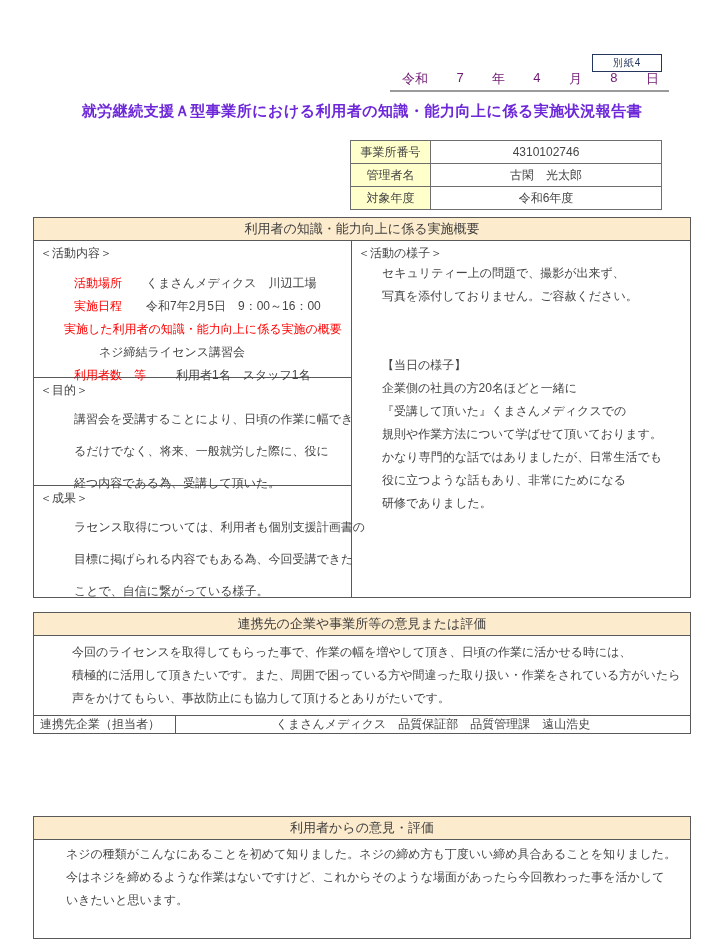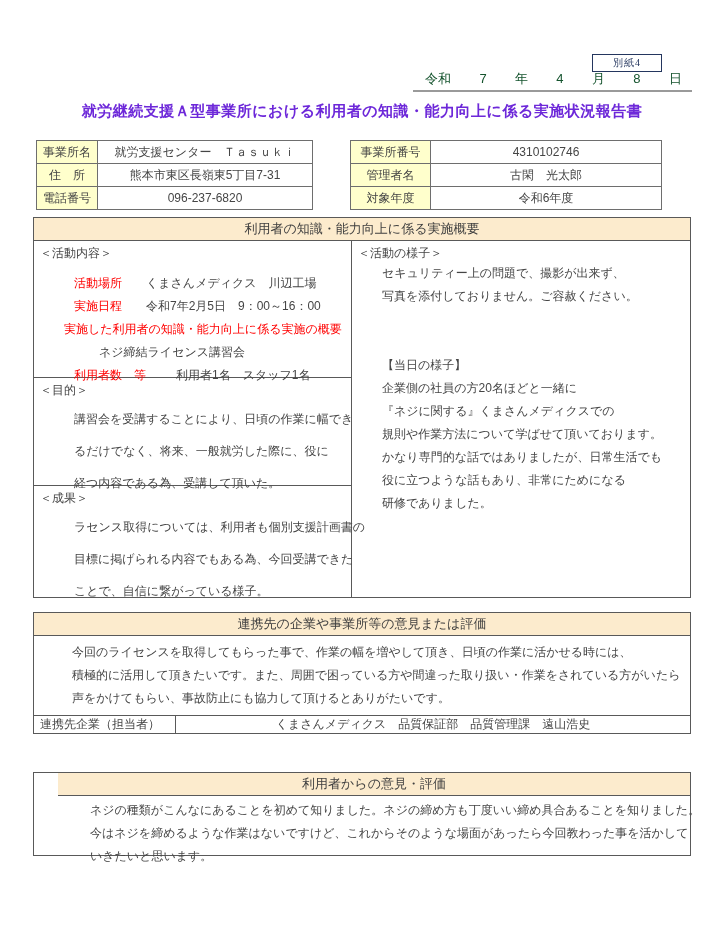--- a/index.html
+++ b/index.html
@@ -6,27 +6,27 @@
   body { background:#e9e9e9; font-family:"Liberation Sans","DejaVu Sans",sans-serif; }
   .page {
     position:relative; width:724px; height:951px; margin:0 auto;
     background:#ffffff; color:#454545; overflow:hidden;
   }
 
   
   .besshi {
     position:absolute; left:592px; top:54px; width:70px; height:18px;
     border:1px solid #24365E; color:#24365E; font-size:10px;
-    display:flex; align-items:center; justify-content:center; letter-spacing:1px;font-family:Liberation Serif, serif;
+    display:flex; align-items:center; justify-content:center; letter-spacing:1px;
   }
   .dateline {
-    position:absolute; left:413px; top:70px; width:279px; height:22px;
+    position:absolute; left:390px; top:70px; width:279px; height:22px;
     border-bottom:2px solid #9a9a9a;
-    display:flex; justify-content:space-between; align-items:center;
-    font-size:13px; padding:0 10px 3px 12px; color:#14532d;
+    display:flex; justify-content:space-between; align-items:flex-start;
+    font-size:13px; padding:0 10px 3px 12px; color:#701a75;
   }
 
   
   .doc-title {
     position:absolute; left:0; top:102px; width:100%;
     text-align:center; font-size:15px; font-weight:600; color:#6d28d9;
     letter-spacing:0.5px;
   }
 
   
@@ -71,21 +71,21 @@
   
   .sec-partner { top:612px; height:122px; display:flex; flex-direction:column; }
   .partner-lines { height:98px; padding-top:5px; }
   .partner-lines .line { padding-left:38px; }
   .partner-row { border-top:1px solid #595959; flex:1; display:flex; }
   .partner-label { width:142px; border-right:1px solid #595959; font-size:12px;
                    display:flex; align-items:center; padding-left:6px; }
   .partner-value { flex:1; font-size:12px; display:flex; align-items:center; justify-content:center; }
 
   
-  .sec-user { top:772px; height:84px;padding-left:24px; }
+  .sec-user { top:816px; height:123px; }
   .user-lines { padding-top:3px; }
   .user-lines .line { padding-left:32px; }
 </style>
 </head>
 <body>
 
 <div class="page">
 
   <div class="besshi">
     <span>別紙4</span>
@@ -96,36 +96,20 @@
     <span>7</span>
     <span>年</span>
     <span>4</span>
     <span>月</span>
     <span>8</span>
     <span>日</span>
   </div>
 
   <div class="doc-title">就労継続支援Ａ型事業所における利用者の知識・能力向上に係る実施状況報告書</div>
 
-  <table class="info-table tbl-left">
-    <tbody>
-      <tr>
-        <td class="lbl">事業所名</td>
-        <td>就労支援センター　Ｔａｓｕｋｉ</td>
-      </tr>
-      <tr>
-        <td class="lbl">住　所</td>
-        <td>熊本市東区長嶺東5丁目7-31</td>
-      </tr>
-      <tr>
-        <td class="lbl">電話番号</td>
-        <td>096-237-6820</td>
-      </tr>
-    </tbody>
-  </table>
 
   <table class="info-table tbl-right">
     <tbody>
       <tr>
         <td class="lbl">事業所番号</td>
         <td>4310102746</td>
       </tr>
       <tr>
         <td class="lbl">管理者名</td>
         <td>古閑　光太郎</td>
@@ -182,21 +166,21 @@
 
       <div class="col-right">
         <div class="box-title">＜活動の様子＞</div>
         <div class="app-lines">
           <div class="line">セキュリティー上の問題で、撮影が出来ず、</div>
           <div class="line">写真を添付しておりません。ご容赦ください。</div>
           <div class="blank-line"></div>
           <div class="blank-line"></div>
           <div class="line">【当日の様子】</div>
           <div class="line">企業側の社員の方20名ほどと一緒に</div>
-          <div class="line">『ネジに関する』くまさんメディクスでの</div>
+          <div class="line">『受講して頂いた』くまさんメディクスでの</div>
           <div class="line">規則や作業方法について学ばせて頂いております。</div>
           <div class="line">かなり専門的な話ではありましたが、日常生活でも</div>
           <div class="line">役に立つような話もあり、非常にためになる</div>
           <div class="line">研修でありました。</div>
         </div>
       </div>
 
     </div>
   </div>
 

